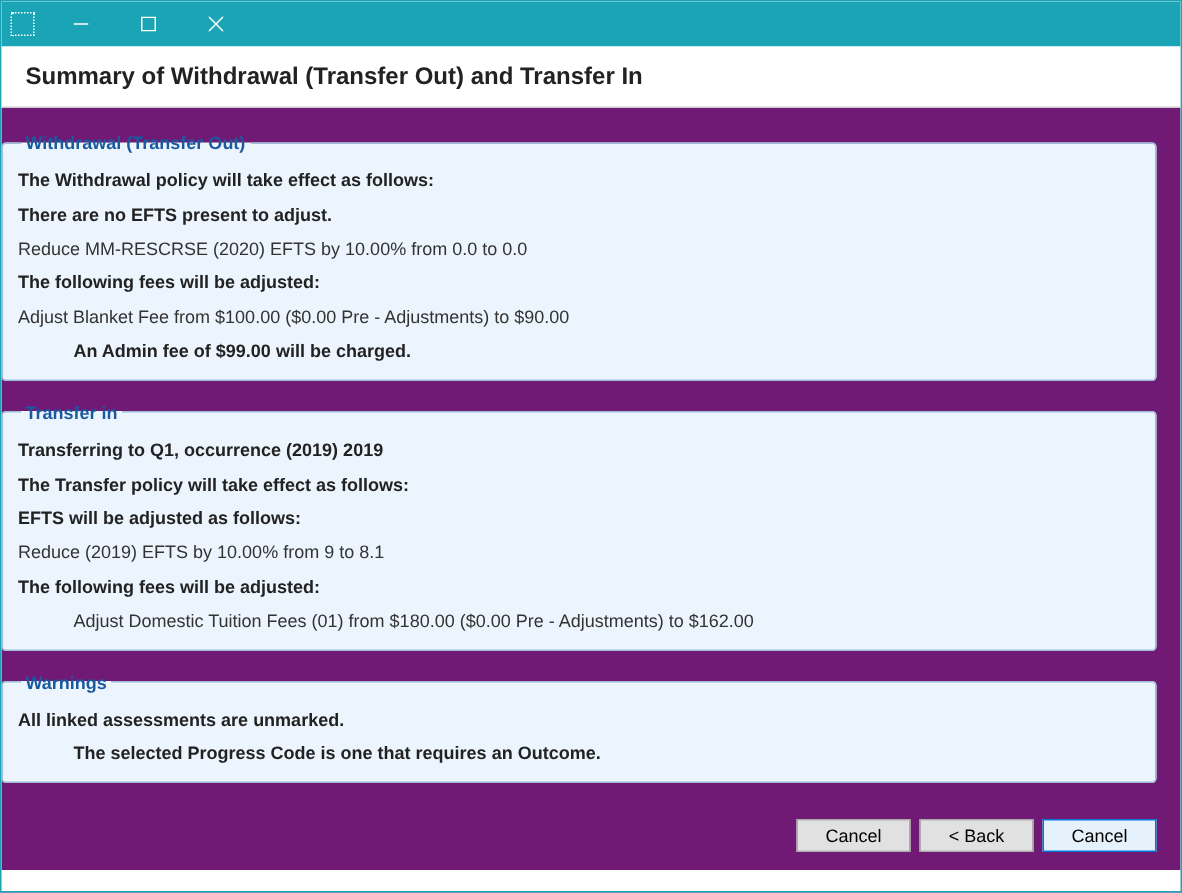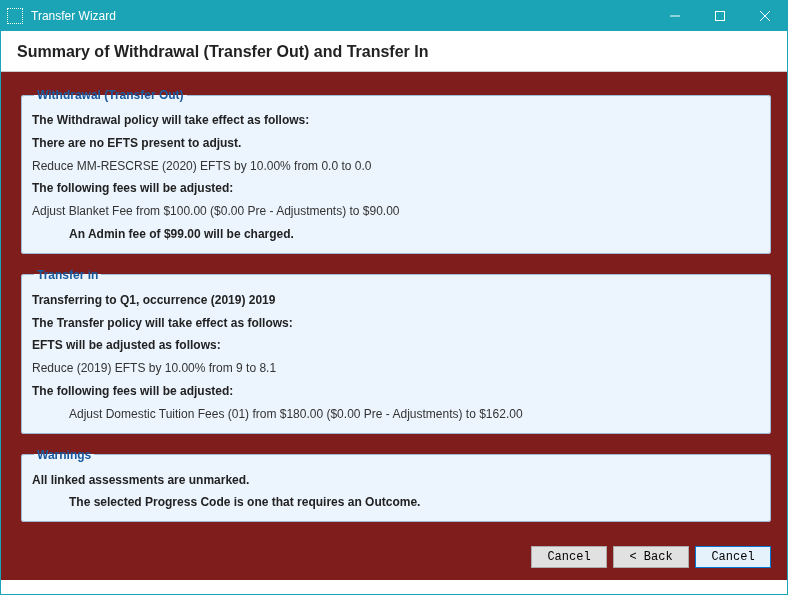--- a/index.html
+++ b/index.html
@@ -54,22 +54,22 @@
       padding: 12px 16px 10px 16px;
       border-bottom: 1px solid #ccc;
       background: #fff;
     }
     .header-title {
       font-size: 16px;
       font-weight: 700;
       color: #222;
     }
     .content-area {
-      background: #7f1d1d;
-      padding: 16px 16px 8px 20px;
+      background: #701a75;
+      padding: 16px 16px 8px 0;
       height: 508px;
       position: relative;
     }
     fieldset.group {
       border: 1px solid #9dbcd6;
       border-radius: 3px;
       background: #ecf5fe;
       margin-bottom: 14px;
       padding: 10px 10px 10px 10px;
     }
@@ -97,38 +97,37 @@
     .button-bar {
       position: absolute;
       bottom: 12px;
       right: 16px;
       display: flex;
       gap: 6px;
     }
     .btn {
       min-width: 76px;
       height: 22px;
-      font-family: Liberation Mono, monospace;
+      font-family: Liberation Sans, sans-serif;
       font-size: 12px;
       background: #e1e1e1;
       border: 1px solid #adadad;
       cursor: pointer;
       padding: 0 12px;
     }
     .btn.default {
       border: 1px solid #0078d7;
       background: #e5f1fb;
     }
   </style>
 </head>
 <body>
 
 <div class="titlebar">
   <span class="titlebar-icon"></span>
-  <span class="titlebar-title">Transfer Wizard</span>
   <div class="titlebar-controls">
     <div class="titlebar-btn">
       <svg width="10" height="10">
           <line x1="0" y1="5" x2="10" y2="5" stroke-width="1"></line>
         </svg>
     </div>
     <div class="titlebar-btn">
       <svg width="10" height="10">
           <rect x="0.5" y="0.5" width="9" height="9" stroke-width="1"></rect>
         </svg>

